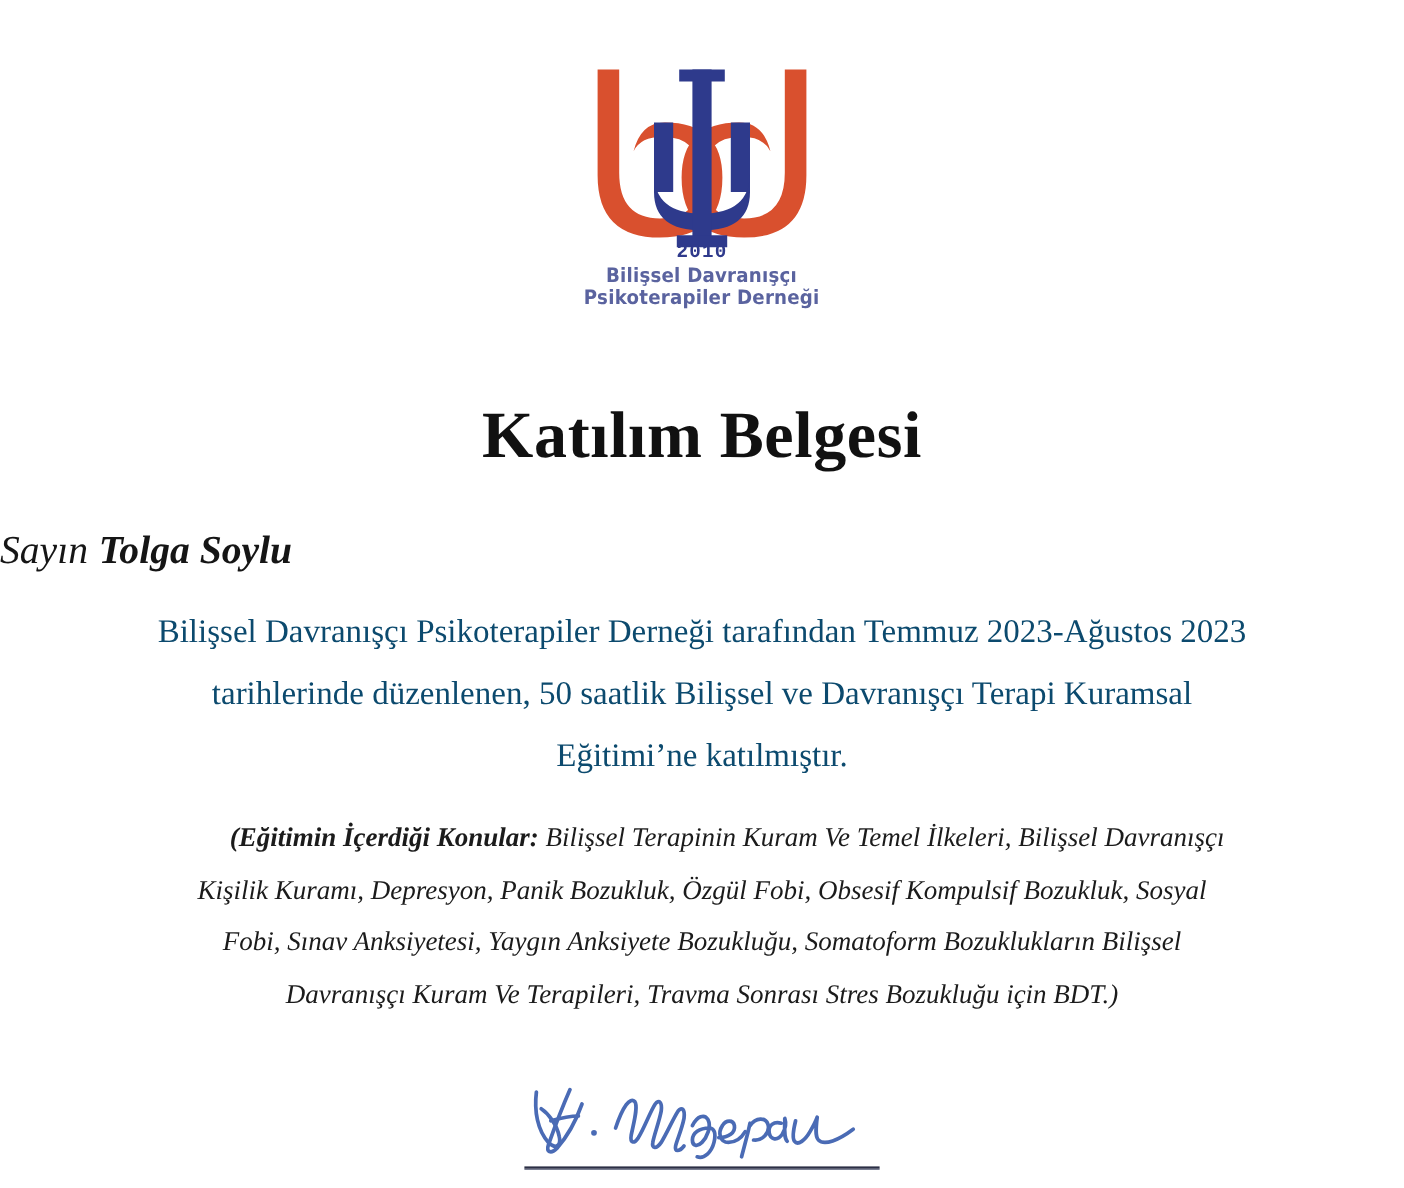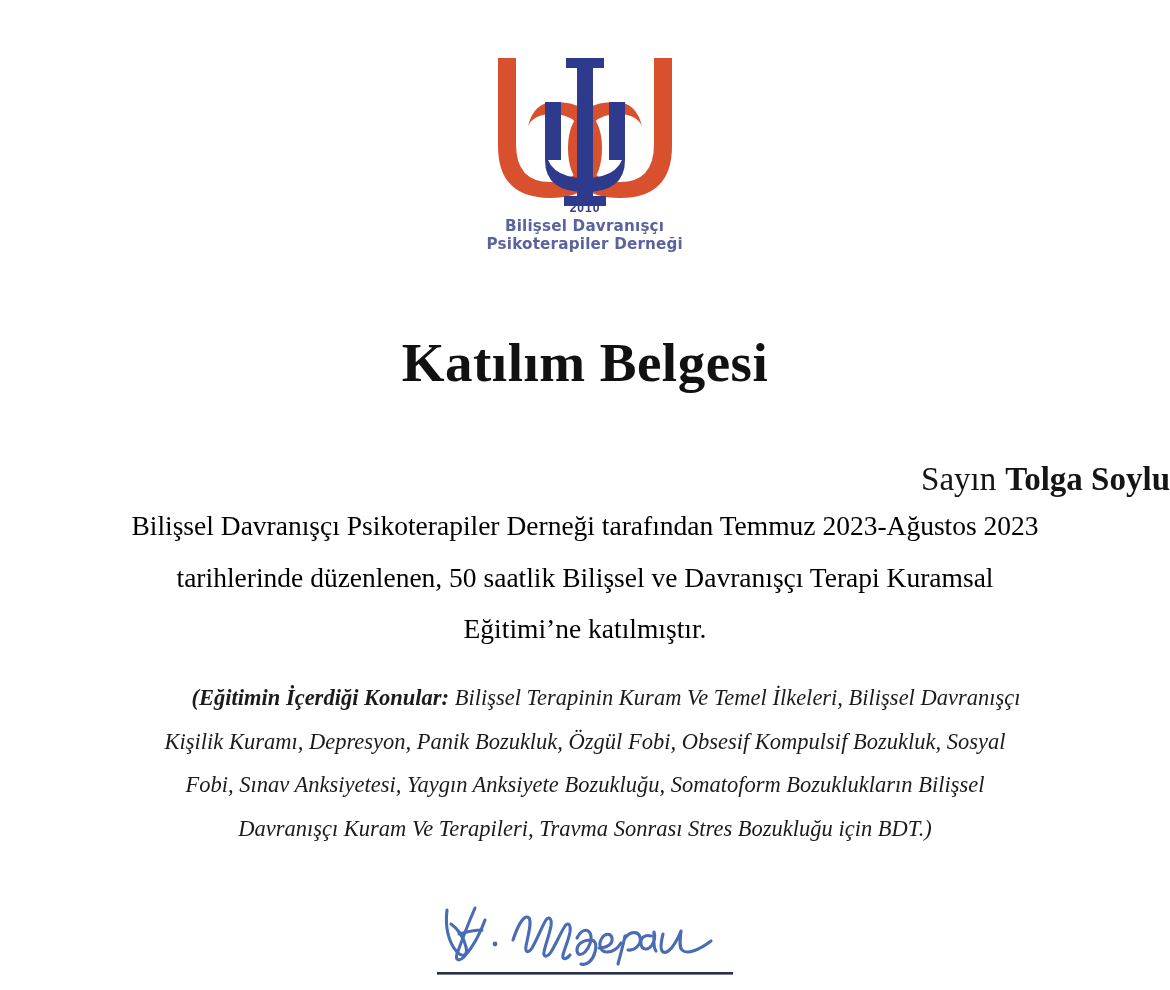--- a/index.html
+++ b/index.html
@@ -28,22 +28,22 @@
     display: flex;
     flex-direction: column;
     align-items: center;
   }
   .logo-mark {
     width: 190px;
     height: 158px;
     display: block;
   }
   .logo-year {
-    font-family: Liberation Sans, sans-serif;
-    font-size: 12px;
+    font-family: Liberation Mono, monospace;
+    font-size: 16px;
     font-weight: 700;
     letter-spacing: 1px;
     color: #2f3a8c;
     margin-top: -8px;
     line-height: 1;
   }
   .logo-acronym {
     font-family: "DejaVu Sans", sans-serif;
     font-size: 46px;
     font-weight: 700;
@@ -76,39 +76,39 @@
     color: #111111;
     line-height: 1.05;
   }
 
   
   .recipient {
     position: absolute;
     left: 0;
     right: 0;
     top: 440px;
-    text-align: right;
+    text-align: left;
     font-size: 33px;
+    font-style: italic;
     color: #151515;
     line-height: 1.2;
-    margin-top: 20px;
   }
   .recipient .salutation { font-weight: 400; }
   .recipient .person { font-weight: 700; margin-left: 9px; }
 
   
   .body-para {
     position: absolute;
     left: 128px;
     width: 914px;
     top: 500px;
     text-align: center;
     font-size: 27.5px;
     line-height: 1.88;
-    color: #000000;
+    color: #0c4a6e;
   }
 
   
   .topics-para {
     position: absolute;
     left: 140px;
     width: 890px;
     top: 676px;
     text-align: center;
     font-size: 22.5px;

